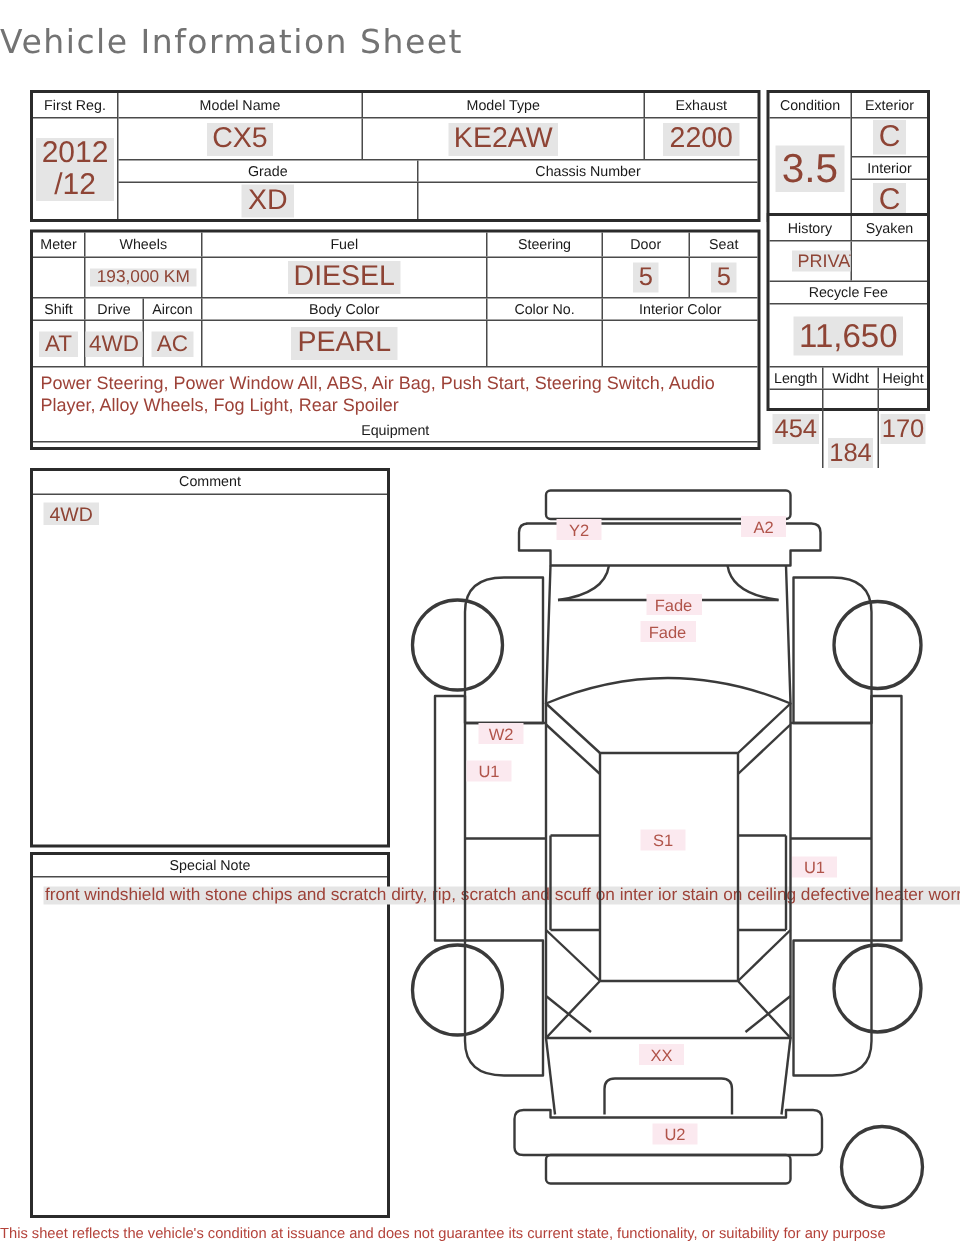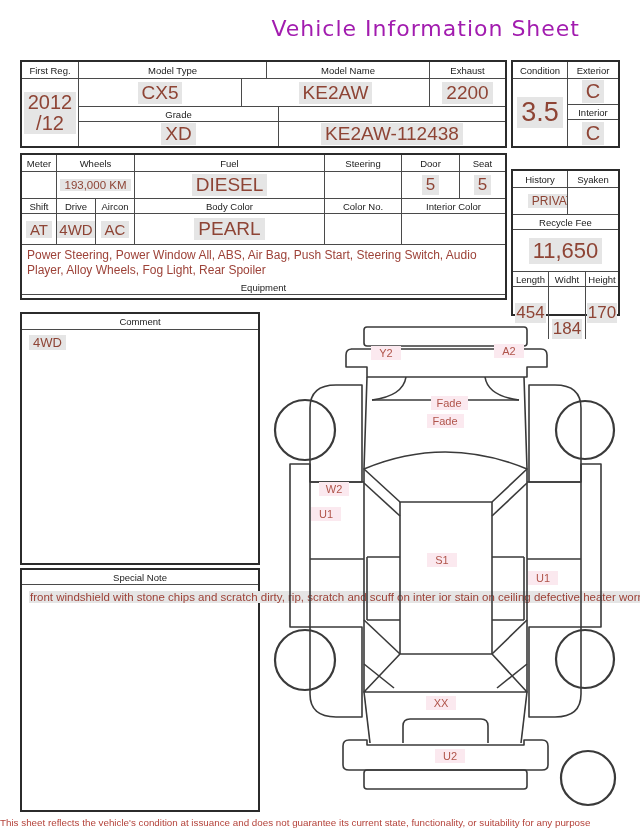--- a/index.html
+++ b/index.html
@@ -1,23 +1,23 @@
 <!DOCTYPE html>
 <html><head>
 <meta charset="utf-8">
 <style>
   html,body{margin:0;padding:0;}
   body{
     width:640px;height:835px;position:relative;background:#ffffff;
     font-family:"Liberation Sans", sans-serif;color:#141414;overflow:hidden;
   }
   .title{
-    position:absolute;left:0;top:16px;width:580px;text-align:right;
+    position:absolute;left:0;top:16px;width:580px;text-align:left;
     font-family:"DejaVu Sans", sans-serif;font-size:22px;font-weight:normal;
-    letter-spacing:1px;color:#a21caf;
+    letter-spacing:1px;color:#737373;
   }
   .box{position:absolute;border:2px solid #2b2b2b;background:#fff;box-sizing:border-box;}
   .row{display:flex;box-sizing:border-box;}
   .bb{border-bottom:1px solid #4a4a4a;}
   .cell{box-sizing:border-box;display:flex;align-items:center;justify-content:center;
         border-right:1px solid #4a4a4a;overflow:hidden;}
   .cell.last{border-right:none;}
   .hdr{font-size:9.5px;color:#1a1a1a;white-space:nowrap;}
   .val{color:#8e4435;}
   .hl{background:#e5e5e5;padding:0 4px;white-space:nowrap;}
@@ -63,44 +63,42 @@
   <div class="row" style="height:100%;">
     <div class="col w57 br">
       <div class="cell last hdr bb h17">First Reg.</div>
       <div class="cell last val fs20 flex1">
           <span class="hl pre">2012
 /12</span>
         </div>
     </div>
     <div class="col flex1">
       <div class="row bb h17">
+        <div class="cell hdr w163">Model Name</div>
         <div class="cell hdr w188">Model Type</div>
-        <div class="cell hdr w163">Model Name</div>
         <div class="cell hdr last flex1">Exhaust</div>
       </div>
       <div class="row bb h28">
         <div class="cell val fs19 w163">
             <span class="hl">CX5</span>
           </div>
         <div class="cell val fs19 w188">
             <span class="hl">KE2AW</span>
           </div>
         <div class="cell val fs19 last flex1">
             <span class="hl">2200</span>
           </div>
       </div>
       <div class="row bb h15">
         <div class="cell hdr w200">Grade</div>
+        <div class="cell hdr last flex1">Chassis Number</div>
       </div>
       <div class="row flex1">
         <div class="cell val fs19 w200">
             <span class="hl">XD</span>
-          </div>
-        <div class="cell val fs19 last flex1">
-            <span class="hl">KE2AW-112438</span>
           </div>
       </div>
     </div>
   </div>
 </div>
 
 <div class="box" style="left:511px;top:60px;width:109px;height:88px;">
   <div class="row" style="height:100%;">
     <div class="col w55 br">
       <div class="cell last hdr bb h17">Condition</div>
@@ -173,21 +171,21 @@
   <div class="row flex1" style="flex:1;">
     <div class="cell last flex1" style="align-items:flex-start;justify-content:flex-start;">
       <span class="equip">Power Steering, Power Window  All, ABS, Air Bag, Push Start, Steering Switch, Audio Player, Alloy Wheels, Fog Light, Rear Spoiler</span>
     </div>
   </div>
   <div class="row bb h15">
     <div class="cell hdr last flex1">Equipment</div>
   </div>
 </div>
 
-<div class="box" style="left:511px;top:169px;width:109px;height:147px;">
+<div class="box" style="left:511px;top:142px;width:109px;height:132px;">
   <div class="row bb h17">
     <div class="cell hdr w55">History</div>
     <div class="cell hdr last flex1">Syaken</div>
   </div>
   <div class="row bb h27">
     <div class="cell val fs12 w55">
         <span class="hl">PRIVATE</span>
       </div>
     <div class="cell val last flex1"></div>
   </div>

